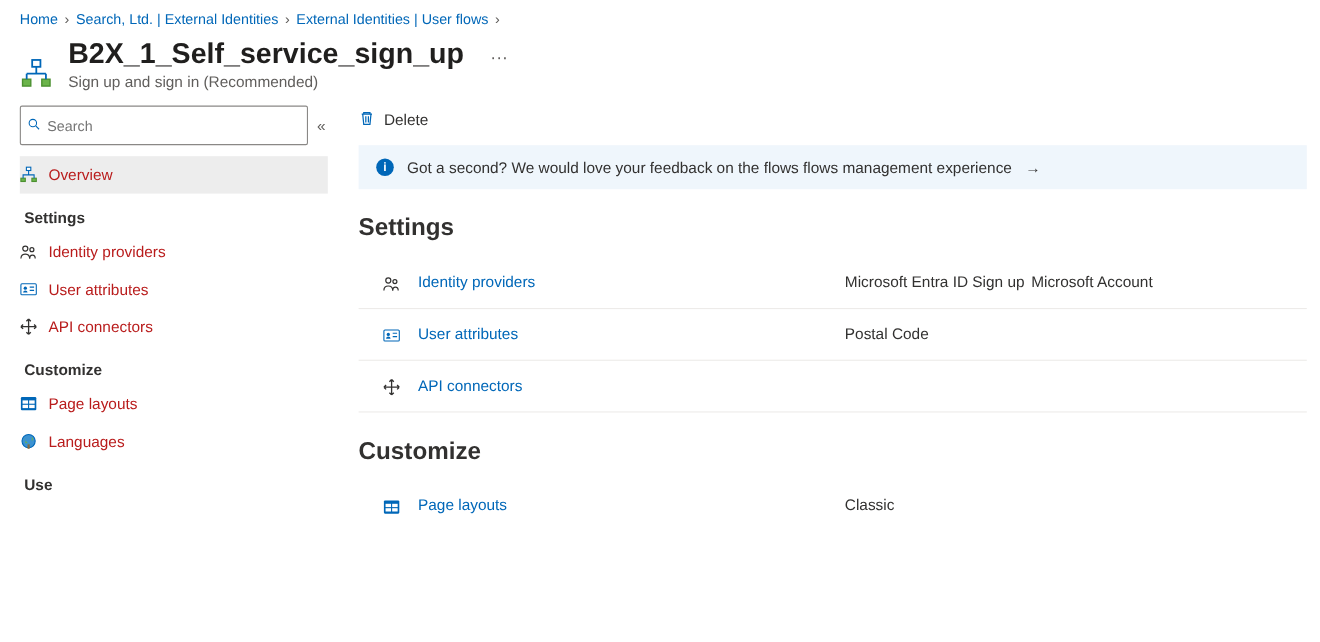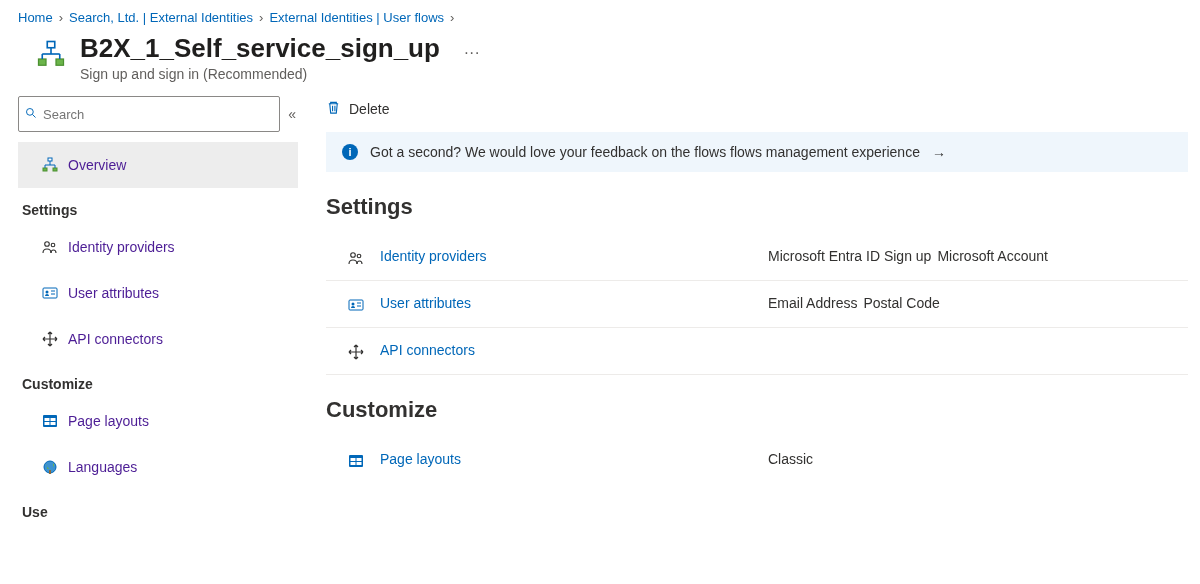--- a/index.html
+++ b/index.html
@@ -20,24 +20,23 @@
     gap: 6px;
     padding: 10px 29px 4px 18px;
     font-size: 13px;
   }
   .breadcrumb .crumb { color: #0067b8; cursor: pointer; }
   .breadcrumb .sep { color: #605e5c; }
 
   
   .title-row {
     display: flex;
-    align-items: flex-start;
+    align-items: flex-end;
     gap: 14px;
     padding: 4px 18px 14px 18px;
-    margin-left: 18px;
   }
   .title-icon {
     width: 30px; height: 30px;
     margin-top: 6px;
   }
   .title-block h1 {
     font-size: 26px;
     font-weight: 600;
     color: #201f1e;
     display: inline-block;
@@ -94,24 +93,24 @@
     color: #605e5c;
     cursor: pointer;
     padding: 4px 2px;
     font-size: 14px;
   }
 
   .nav-item {
     display: flex;
     align-items: center;
     gap: 10px;
-    height: 46px;
-    padding: 0 24px;
+    height: 34px;
+    padding: 0 0;
     cursor: pointer;
-    color: #4c1d95;
+    color: #b91c1c;
   }
   .nav-item.active { background: #ededed; }
   .nav-item .lbl { font-size: 14px; }
   .nav-icon { width: 16px; height: 16px; display:flex; align-items:center; justify-content:center; }
 
   .nav-group-title {
     font-size: 14px;
     font-weight: 600;
     color: #323130;
     margin: 14px 0 6px 4px;
@@ -367,21 +366,20 @@
               <rect x="1" y="3" width="14" height="10" rx="1" fill="#fff" stroke="#0067b8"></rect>
               <circle cx="5" cy="7" r="1.5" fill="#0067b8"></circle>
               <path d="M3 11c0-1.3 1-2 2-2s2 .7 2 2" fill="#0067b8"></path>
               <line x1="9" y1="6" x2="13" y2="6" stroke="#0067b8"></line>
               <line x1="9" y1="9" x2="13" y2="9" stroke="#0067b8"></line>
             </svg>
         </span>
         <span class="lnk">User attributes</span>
       </div>
       <div class="right">
-        <span>Email Address</span>
         <span>Postal Code</span>
       </div>
     </div>
 
     <div class="settings-row">
       <div class="left">
         <span class="row-icon">
           <svg viewBox="0 0 16 16" width="16" height="16" fill="none" stroke="#323130" stroke-width="1.2">
               <path d="M8 1v14M1 8h14M8 1l-2 2M8 1l2 2M8 15l-2-2M8 15l2-2M1 8l2-2M1 8l2 2M15 8l-2-2M15 8l-2 2"></path>
             </svg>

